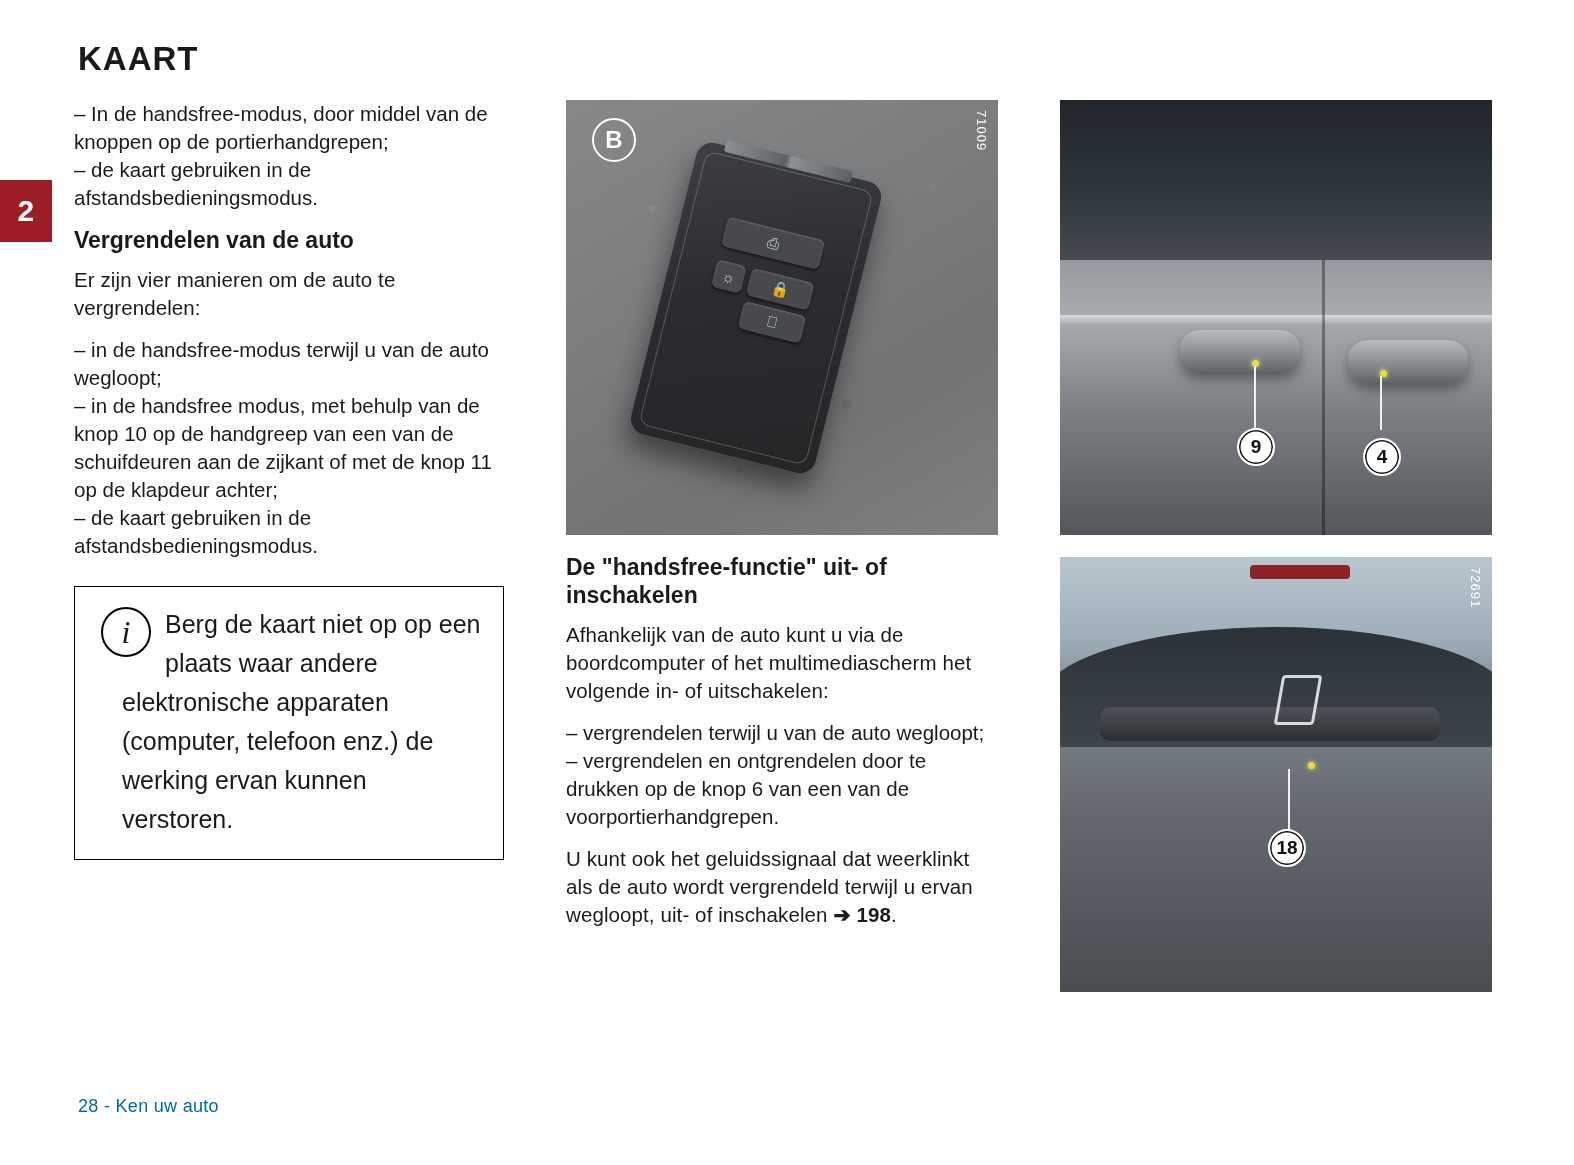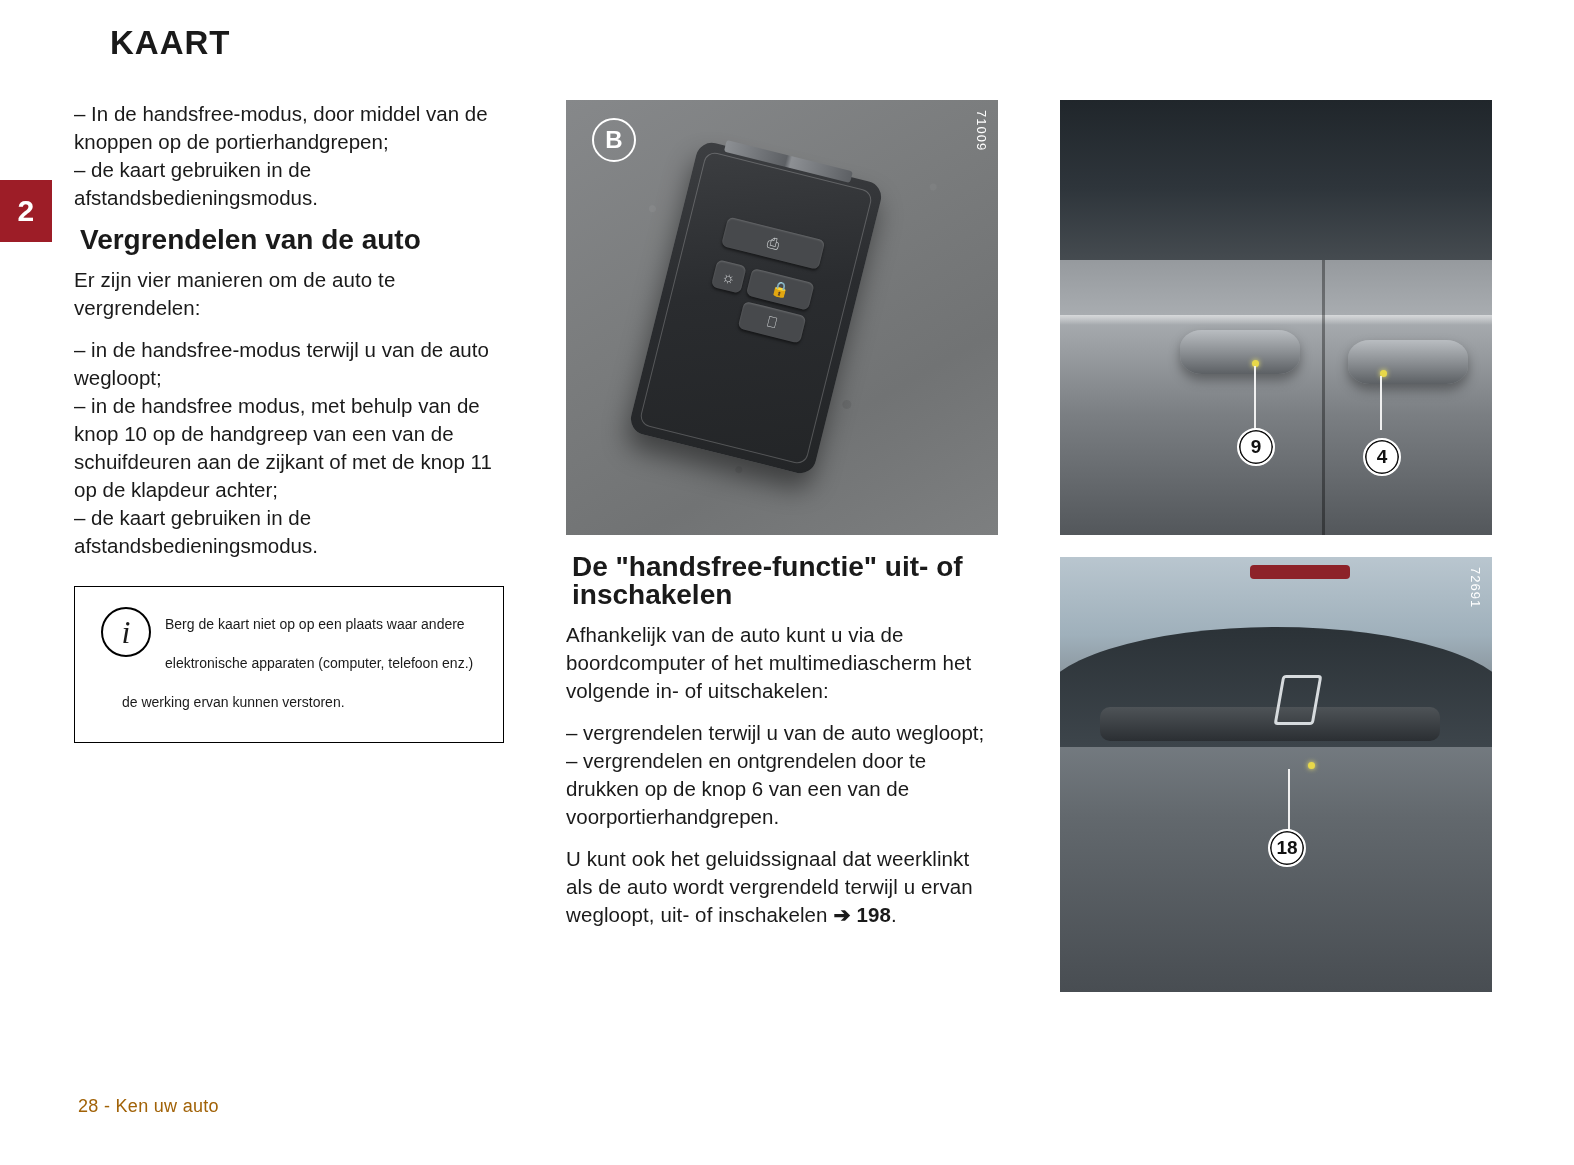--- a/index.html
+++ b/index.html
@@ -32,46 +32,45 @@
     font-size: 30px;
     font-weight: bold;
     display: flex;
     align-items: center;
     justify-content: center;
     letter-spacing: 0.5px;
   }
   .page-title {
     position: absolute;
     left: 78px;
-    top: 24px;
+    top: 40px;
     font-size: 33px;
     font-weight: bold;
     letter-spacing: 1px;
-    margin-left: 32px;
   }
   
   .col {
     position: absolute;
     top: 100px;
   }
   .col-1 { left: 74px;  width: 440px; }
   .col-2 { left: 566px; width: 432px; }
   .col-3 { left: 1060px; width: 432px; }
 
   p.body, div.body {
     font-size: 20.5px;
     line-height: 28px;
     margin: 0 0 14px 0;
     letter-spacing: 0.1px;
   }
   .sub-head {
-    font-size: 28px;
+    font-size: 23px;
     font-weight: bold;
     line-height: 28px;
-    margin: 12px 0 12px 6px;
+    margin: 12px 0 12px 0;
   }
   .list-item {
     font-size: 20.5px;
     line-height: 28px;
     margin: 0;
   }
   .list-group { margin-bottom: 14px; }
 
   
   .note-box {
@@ -91,21 +90,21 @@
     display: flex;
     align-items: center;
     justify-content: center;
     font-family: "Liberation Serif", serif;
     font-size: 32px;
     font-style: italic;
     margin: 2px 14px 0 6px;
     line-height: 1;
   }
   .note-text {
-    font-size: 14px;
+    font-size: 25px;
     line-height: 39px;
     margin-left: 27px;
   }
 
   
   .figure {
     position: relative;
     background: #7b7d7c;
     overflow: hidden;
   }
@@ -282,21 +281,21 @@
     background: #e8d84a;
     border-radius: 50%;
     box-shadow: 0 0 5px #f3e96a;
   }
   .footer {
     position: absolute;
     left: 78px;
     top: 1096px;
     font-size: 18px;
     letter-spacing: 0.3px;
-    color: #a16207;
+    color: #0369a1;
   }
   .arrow-ref { font-weight: bold; }
 </style>
 </head>
 <body>
 
 <div class="page">
 
   <div class="chapter-tab">2</div>
 

